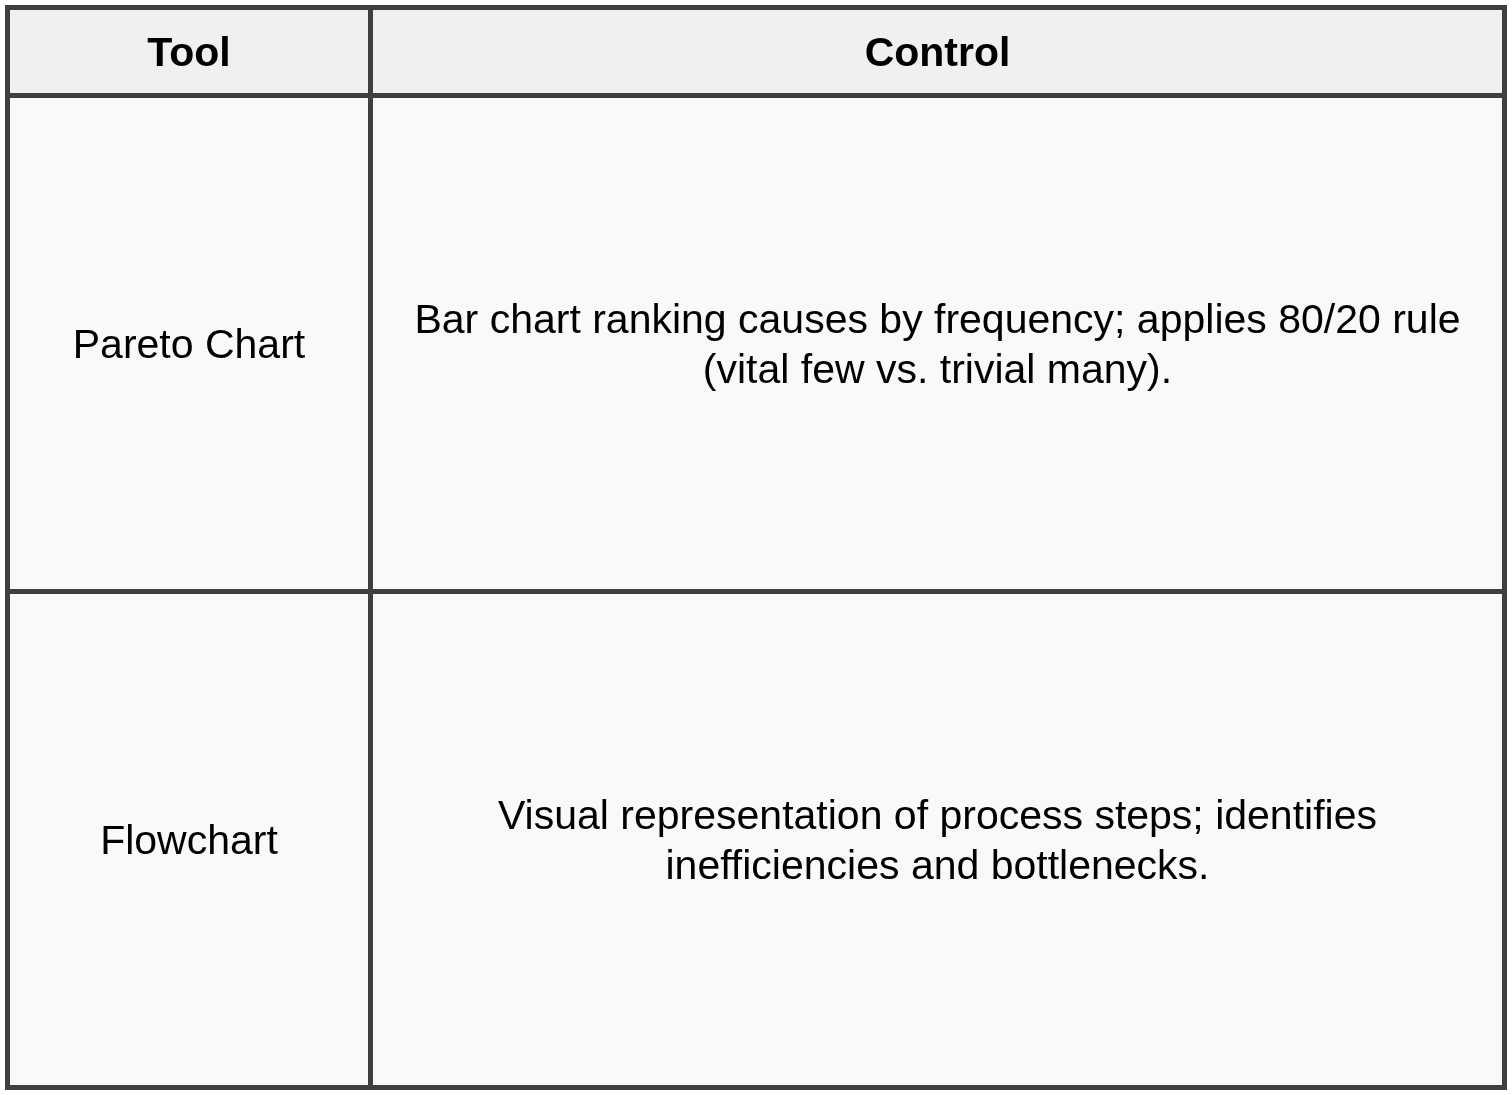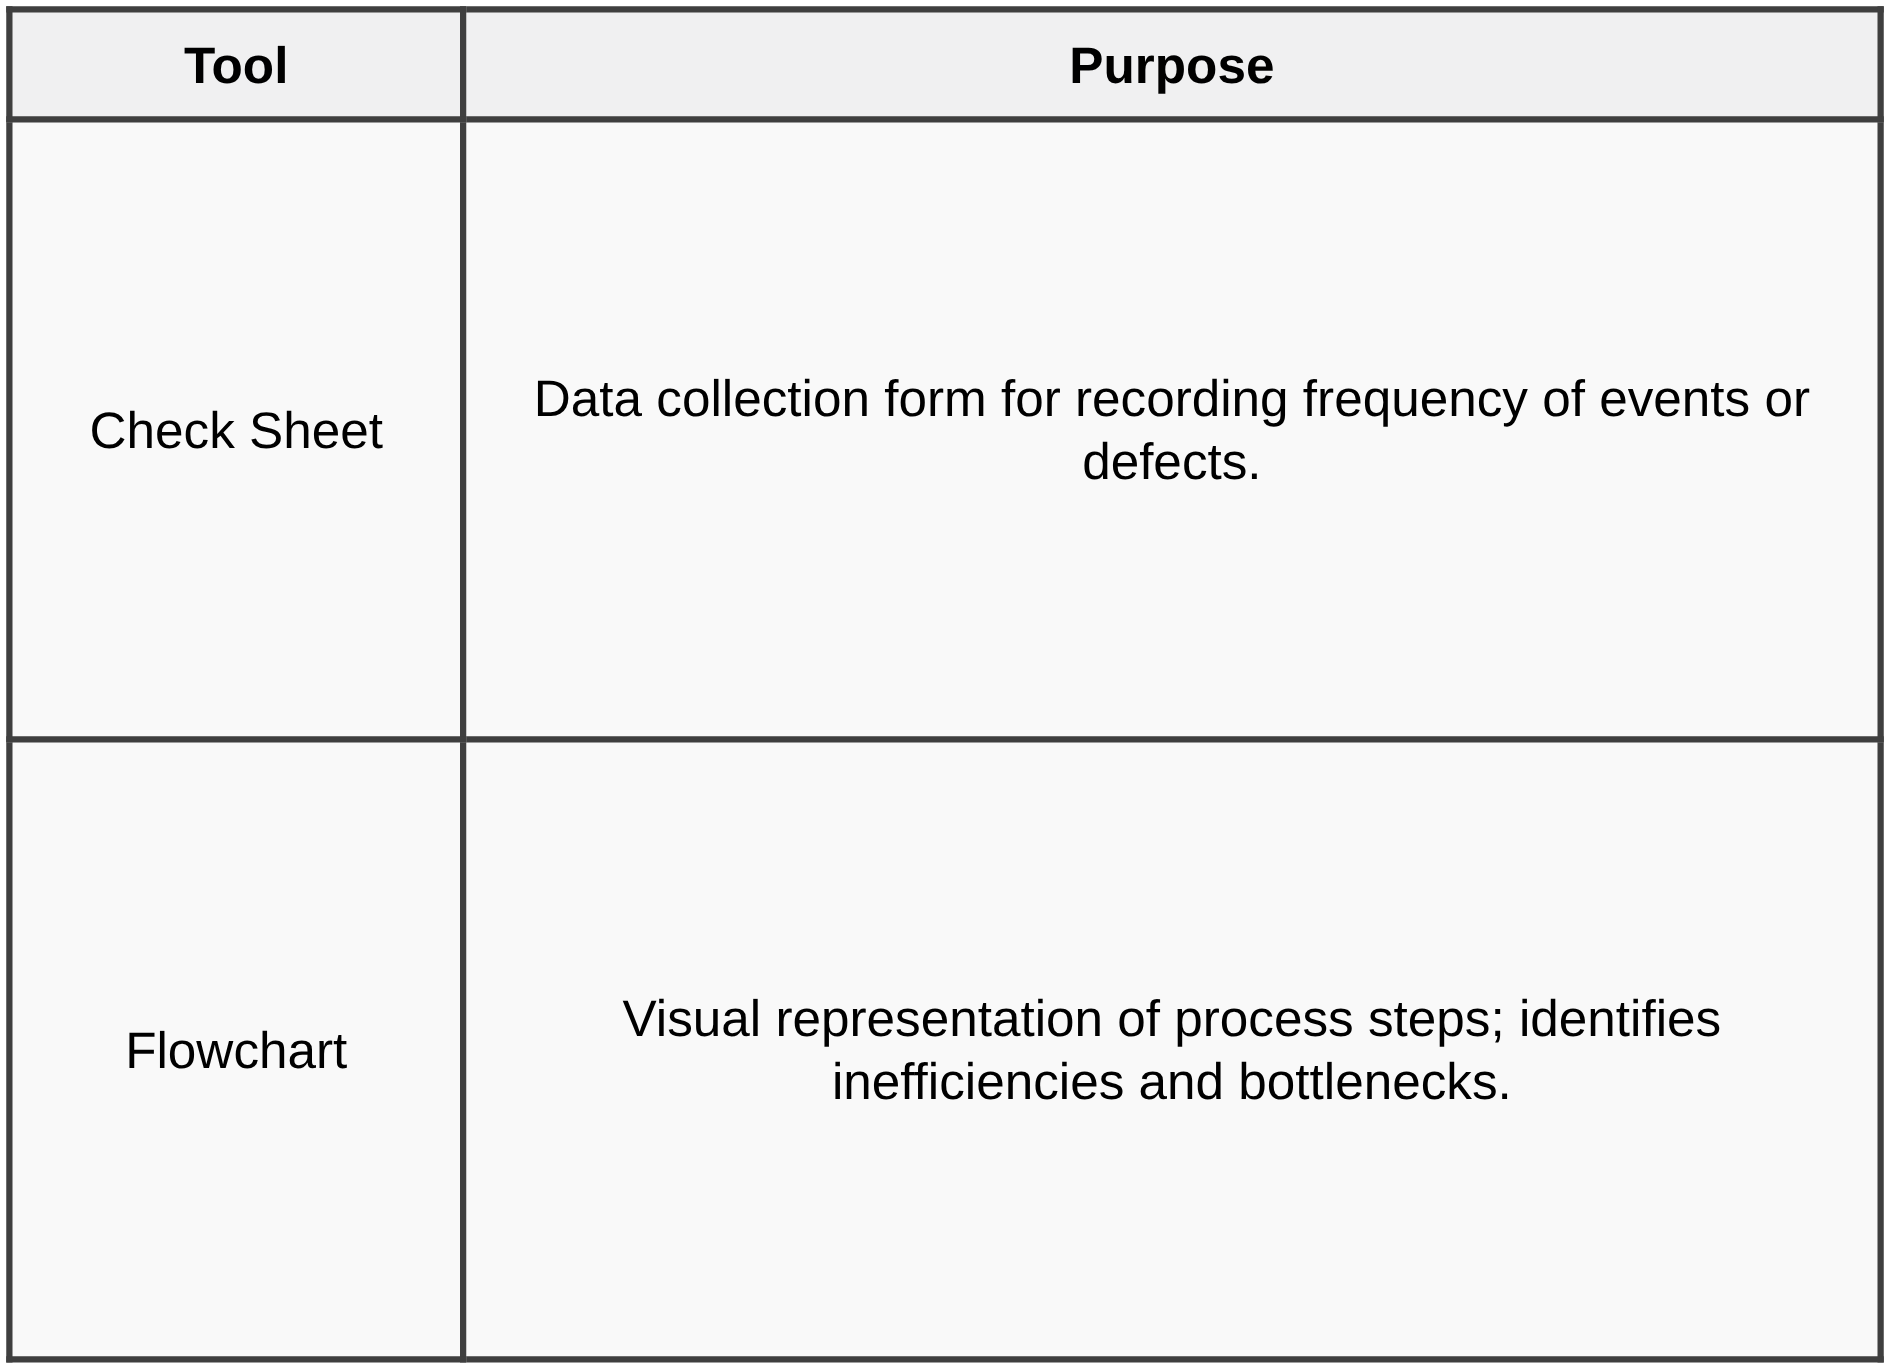--- a/index.html
+++ b/index.html
@@ -55,28 +55,28 @@
 
 <div class="page">
   <table class="tool-table">
     <colgroup>
       <col class="col-tool">
       <col class="col-purpose">
     </colgroup>
     <thead>
       <tr class="header-row">
         <th>Tool</th>
-        <th>Purpose</th>
+        <th>Control</th>
       </tr>
     </thead>
     <tbody>
       <tr class="body-row shade">
-        <td class="tool-cell">Check Sheet</td>
-        <td class="purpose-cell">Data collection form for recording frequency of events or
-defects.</td>
+        <td class="tool-cell">Pareto Chart</td>
+        <td class="purpose-cell">Bar chart ranking causes by frequency; applies 80/20 rule
+(vital few vs. trivial many).</td>
       </tr>
       <tr class="body-row shade">
         <td class="tool-cell">Flowchart</td>
         <td class="purpose-cell">Visual representation of process steps; identifies
 inefficiencies and bottlenecks.</td>
       </tr>
     </tbody>
   </table>
 </div>
 

